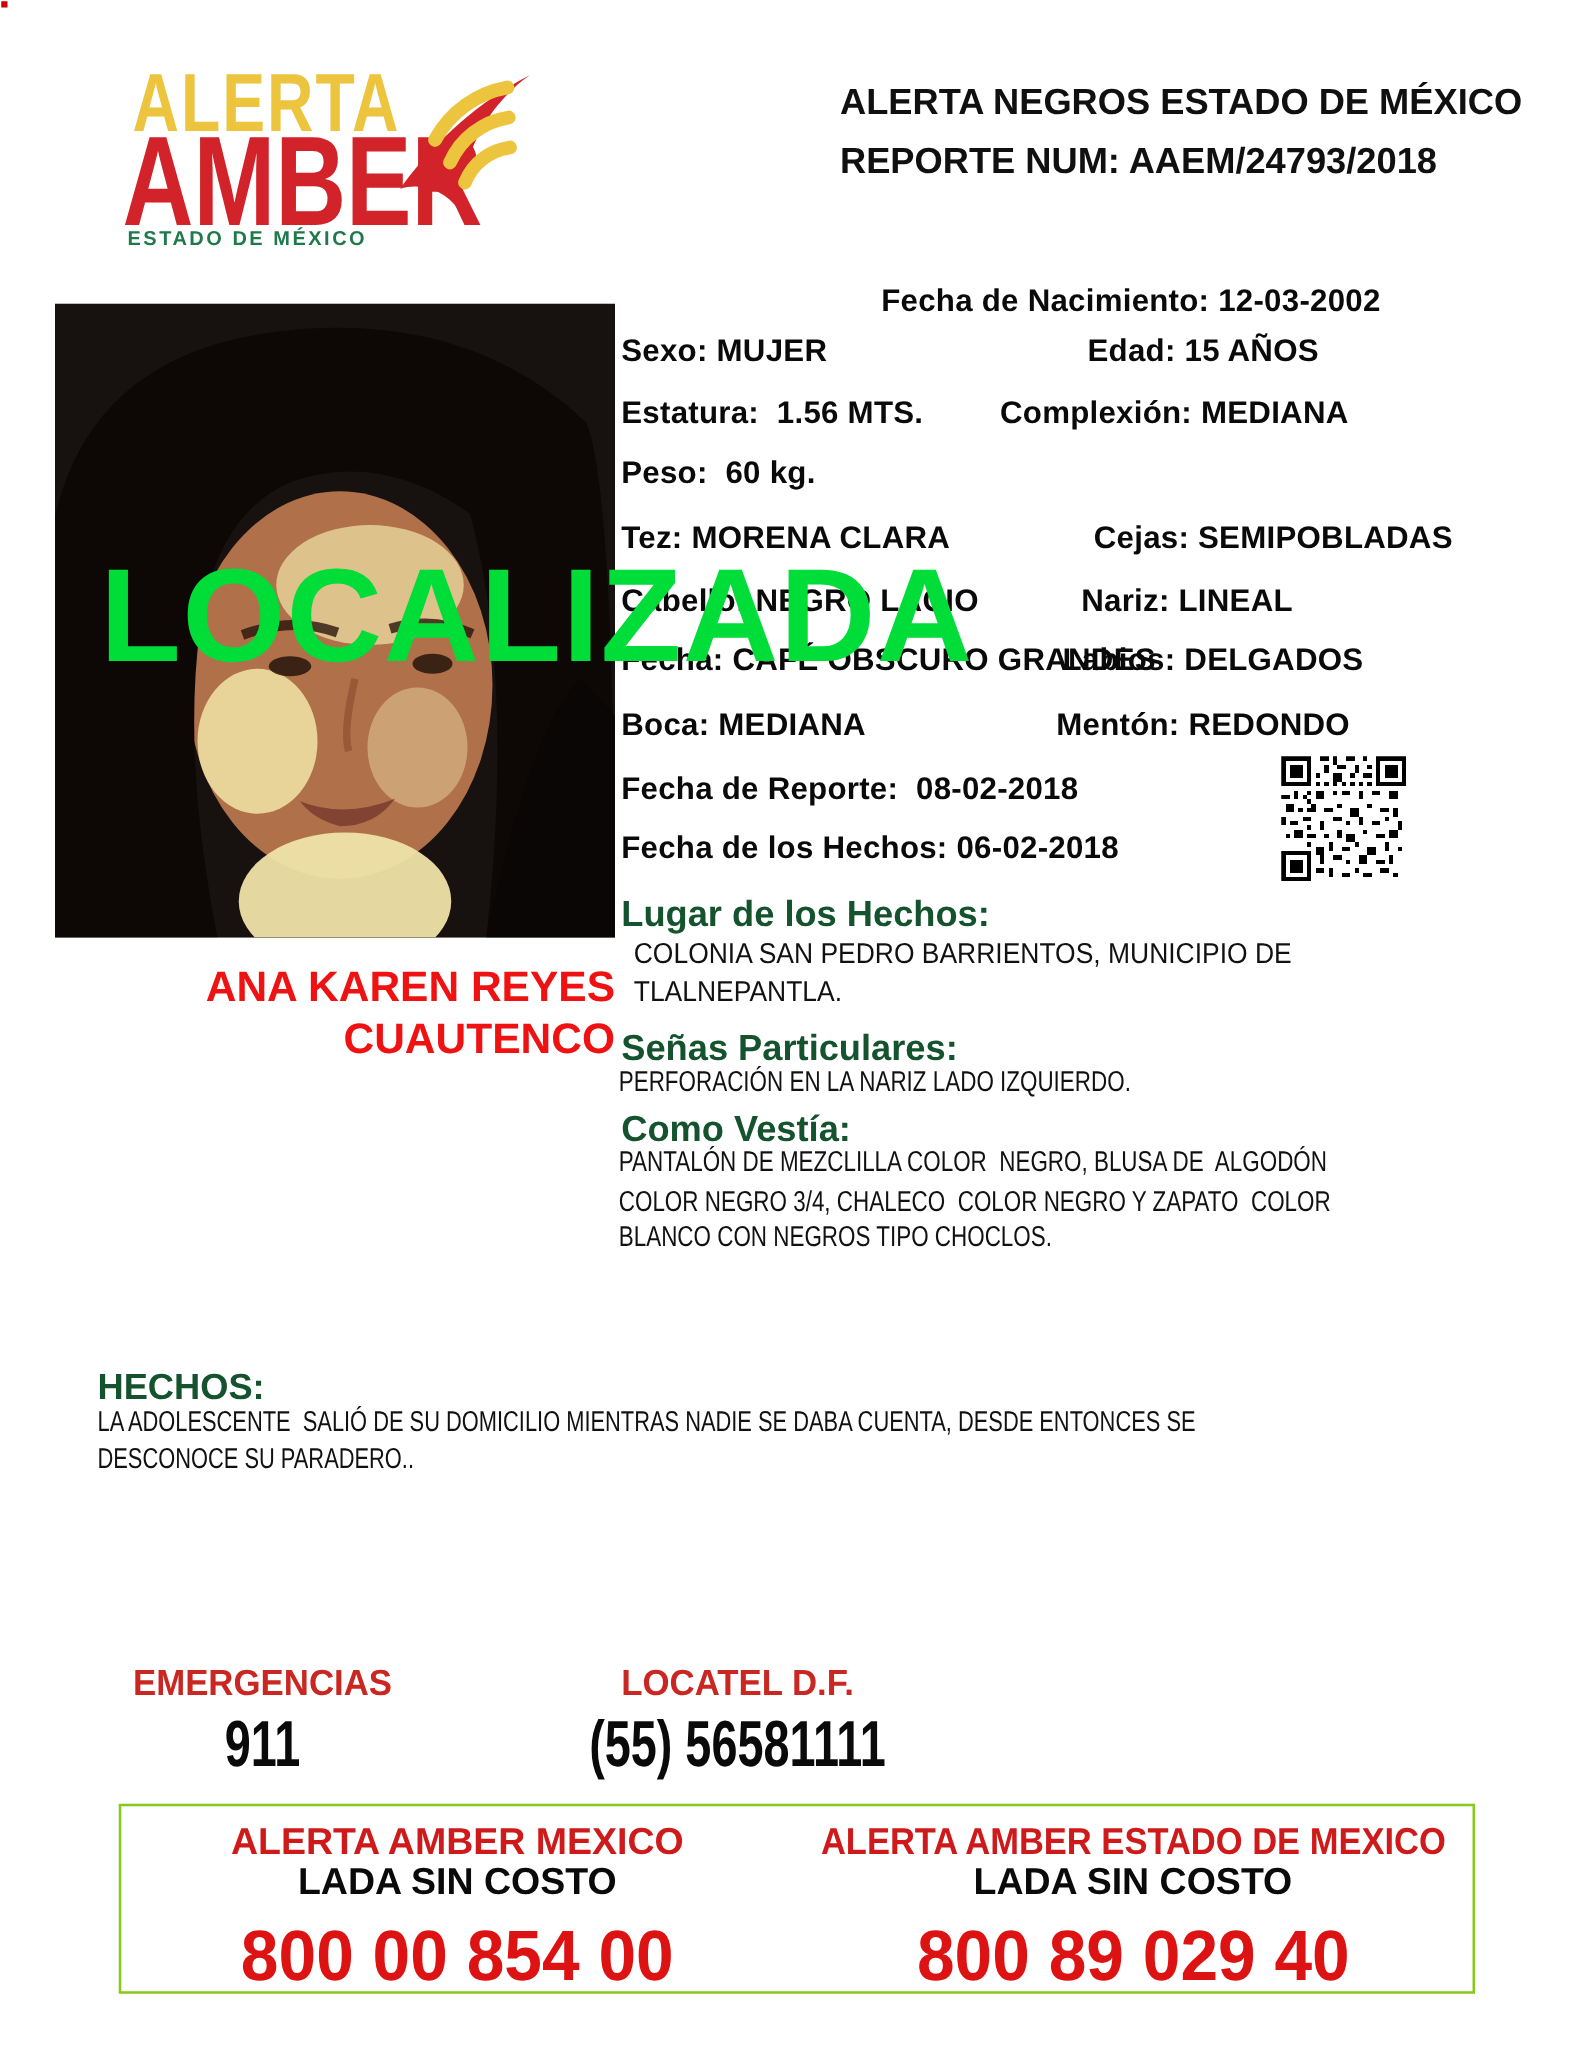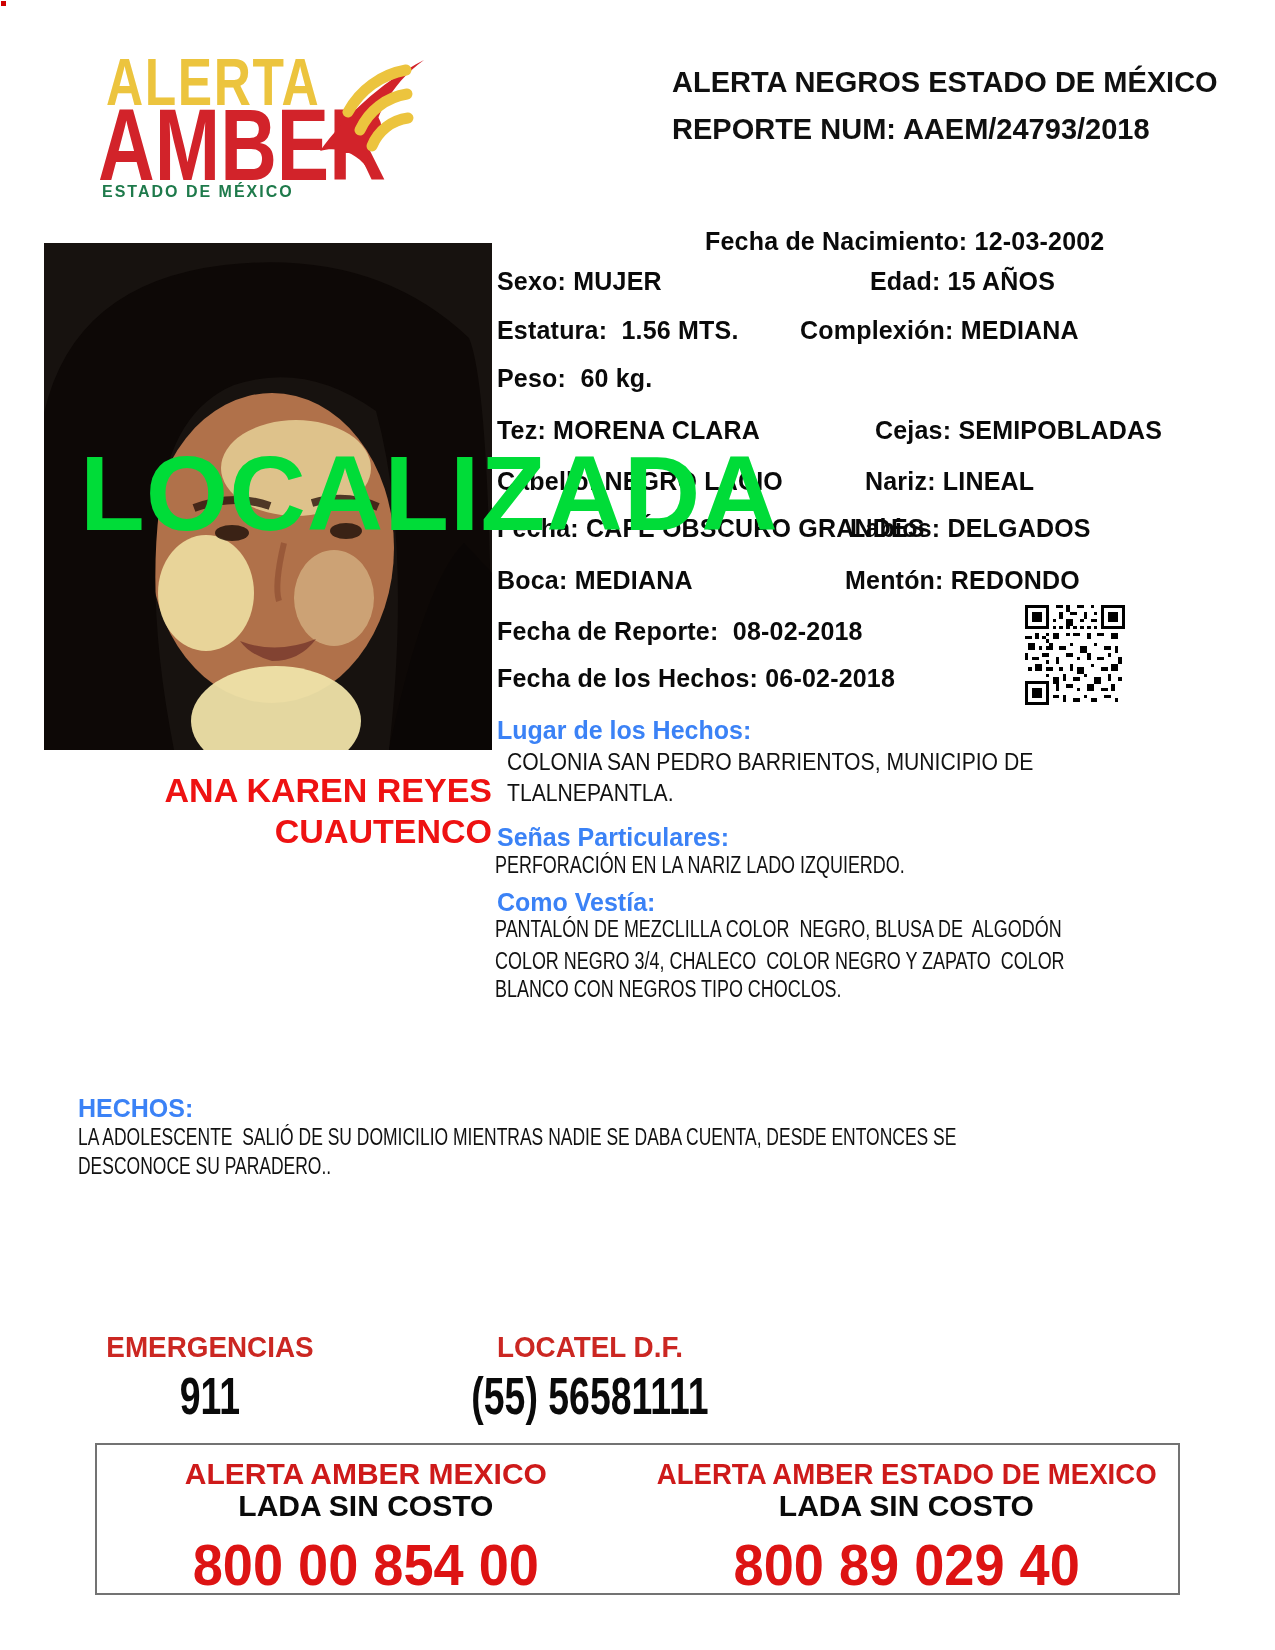--- a/index.html
+++ b/index.html
@@ -1,38 +1,38 @@
 <!DOCTYPE html>
 <html><head>
 <meta charset="utf-8">
 <style>
   html,body{margin:0;padding:0;background:#ffffff;}
   body{width:1275px;height:1650px;position:relative;font-family:"Liberation Sans",sans-serif;overflow:hidden;}
   #poster{position:absolute;inset:0;background:#fff;}
   .abs{position:absolute;}
   .f{position:absolute;font-weight:bold;font-size:25px;color:#0a0a0a;white-space:pre;letter-spacing:.2px;}
   .para{position:absolute;font-size:23px;color:#111;white-space:pre;transform-origin:left top;}
-  .seclabel{position:absolute;font-weight:bold;font-size:25px;color:#3b82f6;white-space:pre;}
+  .seclabel{position:absolute;font-weight:bold;font-size:29px;color:#14532d;white-space:pre;}
   
   .logo-alerta{position:absolute;left:106px;top:49px;font-size:66px;font-weight:800;color:#ECC43E;letter-spacing:2px;transform:scaleX(.78);transform-origin:left top;line-height:1;}
   .logo-amber{position:absolute;left:98px;top:94px;font-size:102px;font-weight:800;color:#D2232A;transform:scaleX(.77);transform-origin:left top;line-height:1;}
   .logo-state{position:absolute;left:102px;top:184px;font-size:16px;font-weight:800;color:#1E7A4B;letter-spacing:2px;line-height:1;}
   
   .title1{position:absolute;left:672px;top:66px;font-size:29px;font-weight:bold;color:#101010;white-space:nowrap;}
   .title2{position:absolute;left:672px;top:113px;font-size:29px;font-weight:bold;color:#101010;white-space:nowrap;}
   
   .photo{position:absolute;left:44px;top:243px;width:448px;height:507px;background:#16120f;overflow:hidden;}
   .loc{position:absolute;left:80px;top:440px;font-size:106px;font-weight:bold;color:#00DC38;line-height:1;letter-spacing:1px;white-space:nowrap;z-index:40;}
   .name{position:absolute;left:44px;top:770px;width:448px;text-align:right;font-weight:bold;font-size:34px;line-height:41px;color:#EE1212;}
   
   .contact{position:absolute;text-align:center;}
   .contact .cn{font-size:29px;font-weight:bold;color:#CB2722;transform:scaleX(.96);transform-origin:center top;white-space:nowrap;}
   .contact .num{font-size:52px;font-weight:bold;color:#0a0a0a;transform:scaleX(.72);transform-origin:center top;white-space:nowrap;margin-top:2px;}
   
-  .hotbox{position:absolute;left:95px;top:1443px;width:1085px;height:152px;border:2px solid #737373;display:flex;box-sizing:border-box;}
+  .hotbox{position:absolute;left:95px;top:1443px;width:1085px;height:152px;border:2px solid #84cc16;display:flex;box-sizing:border-box;}
   .hotcell{flex:1;text-align:center;padding-top:12px;}
   .hotcell .ht{font-size:30px;font-weight:bold;color:#CE1A1A;white-space:nowrap;line-height:1.1;}
   .hotcell.right .ht{transform:scaleX(.92);transform-origin:center top;}
   .hotcell .hs{font-size:30px;font-weight:bold;color:#0a0a0a;line-height:1.05;}
   .hotcell .hn{font-size:57px;font-weight:bold;color:#DD1313;margin-top:10px;transform:scaleX(.95);transform-origin:center top;white-space:nowrap;}
   .corner{position:absolute;left:1px;top:1px;width:5px;height:5px;background:#cf0000;}
 </style>
 </head>
 <body>
 

